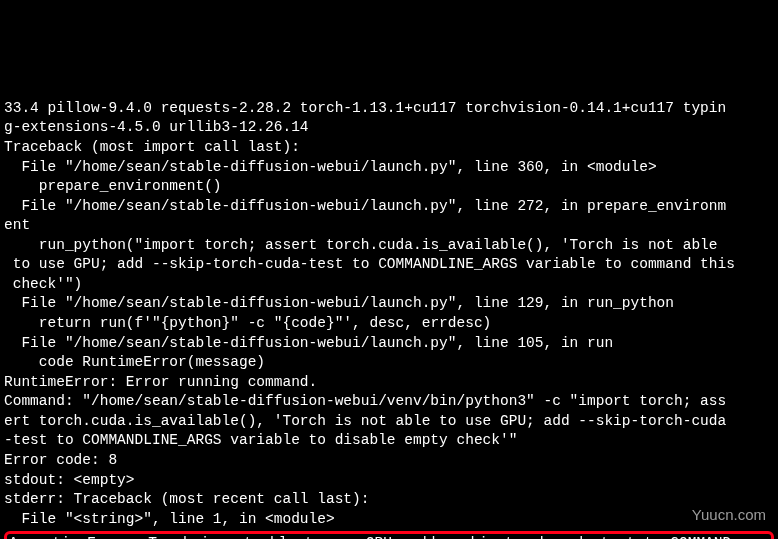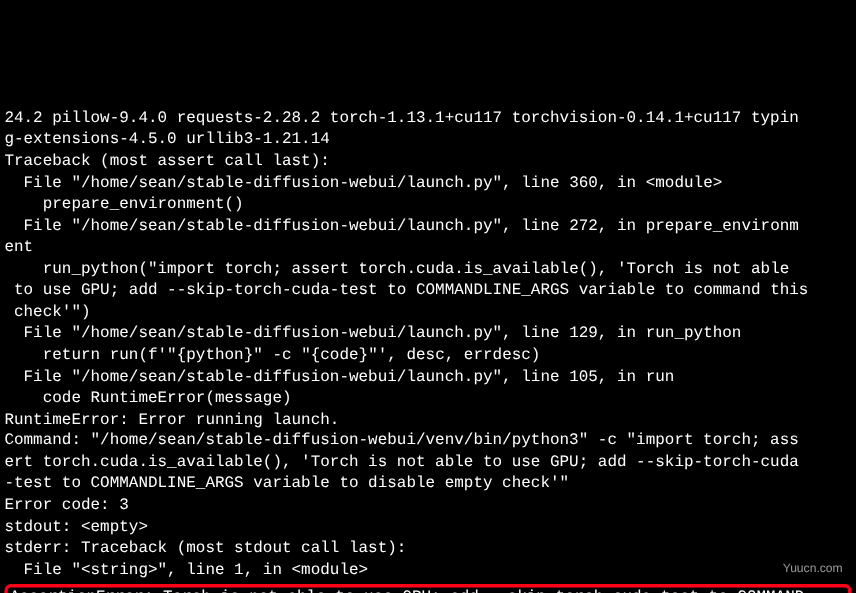--- a/index.html
+++ b/index.html
@@ -29,51 +29,51 @@
       border-radius: 6px;
       padding: 0 2px;
       margin: 2px 0;
     }
     .watermark {
       position: absolute;
       right: 12px;
       bottom: 14px;
       color: #b6b6b6;
       font-family: -apple-system, "Segoe UI", Arial, sans-serif;
-      font-size: 11px;
+      font-size: 15px;
       opacity: 0.85;
     }
   </style>
 </head>
 <body>
 
 
 
 <div class="terminal">
-<span>24.2 pillow-9.4.0 requests-2.28.2 torch-1.13.1+cu117 torchvision-0.14.1+cu117 typin</span>
-<span>g-extensions-4.5.0 urllib3-1.21.14</span>
-<span>Traceback (most assert call last):</span>
+<span>33.4 pillow-9.4.0 requests-2.28.2 torch-1.13.1+cu117 torchvision-0.14.1+cu117 typin</span>
+<span>g-extensions-4.5.0 urllib3-12.26.14</span>
+<span>Traceback (most import call last):</span>
 <span>  File "/home/sean/stable-diffusion-webui/launch.py", line 360, in &lt;module&gt;</span>
 <span>    prepare_environment()</span>
 <span>  File "/home/sean/stable-diffusion-webui/launch.py", line 272, in prepare_environm</span>
 <span>ent</span>
 <span>    run_python("import torch; assert torch.cuda.is_available(), 'Torch is not able</span>
 <span> to use GPU; add --skip-torch-cuda-test to COMMANDLINE_ARGS variable to command this</span>
 <span> check'")</span>
 <span>  File "/home/sean/stable-diffusion-webui/launch.py", line 129, in run_python</span>
 <span>    return run(f'"{python}" -c "{code}"', desc, errdesc)</span>
 <span>  File "/home/sean/stable-diffusion-webui/launch.py", line 105, in run</span>
 <span>    code RuntimeError(message)</span>
-<span>RuntimeError: Error running launch.</span>
+<span>RuntimeError: Error running command.</span>
 <span>Command: "/home/sean/stable-diffusion-webui/venv/bin/python3" -c "import torch; ass</span>
 <span>ert torch.cuda.is_available(), 'Torch is not able to use GPU; add --skip-torch-cuda</span>
 <span>-test to COMMANDLINE_ARGS variable to disable empty check'"</span>
-<span>Error code: 3</span>
+<span>Error code: 8</span>
 <span>stdout: &lt;empty&gt;</span>
-<span>stderr: Traceback (most stdout call last):</span>
+<span>stderr: Traceback (most recent call last):</span>
 <span>  File "&lt;string&gt;", line 1, in &lt;module&gt;</span>
 <div class="highlight-box"><span>AssertionError: Torch is not able to use GPU; add --skip-torch-cuda-test to COMMAND</span>
 </div>
 <span></span>
 
 </div>
 
 <div class="watermark">Yuucn.com</div>
 
 

